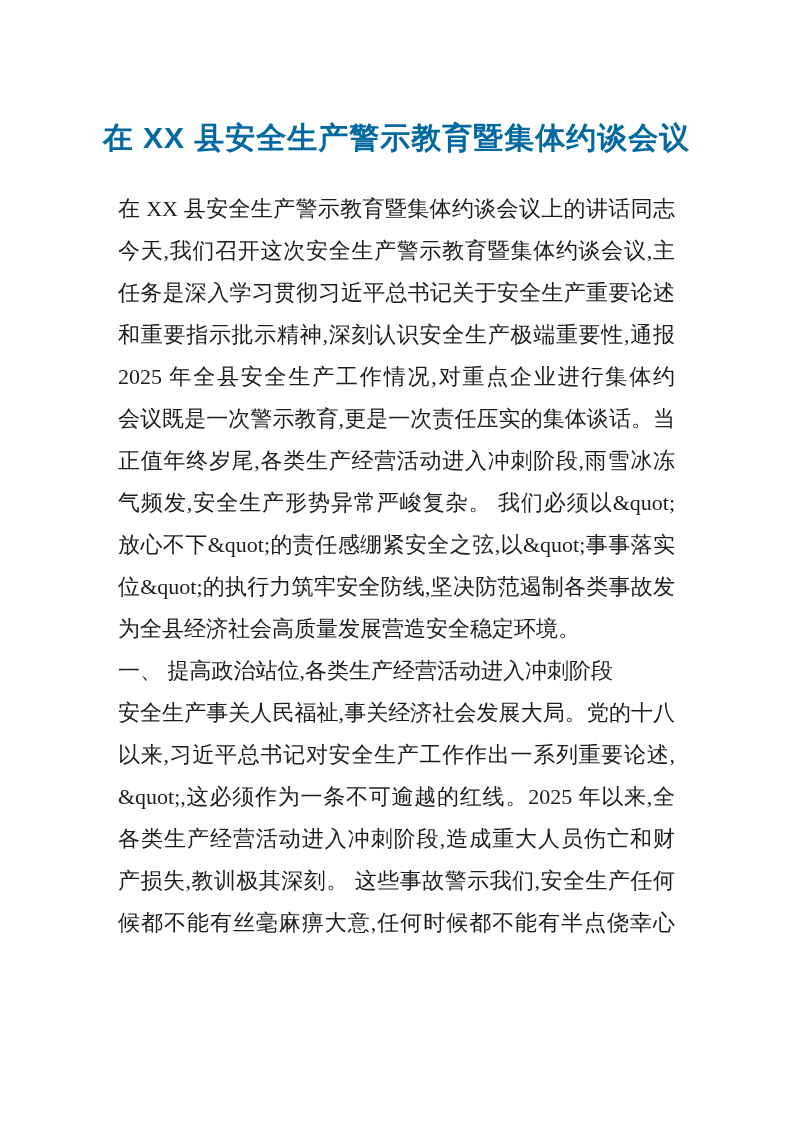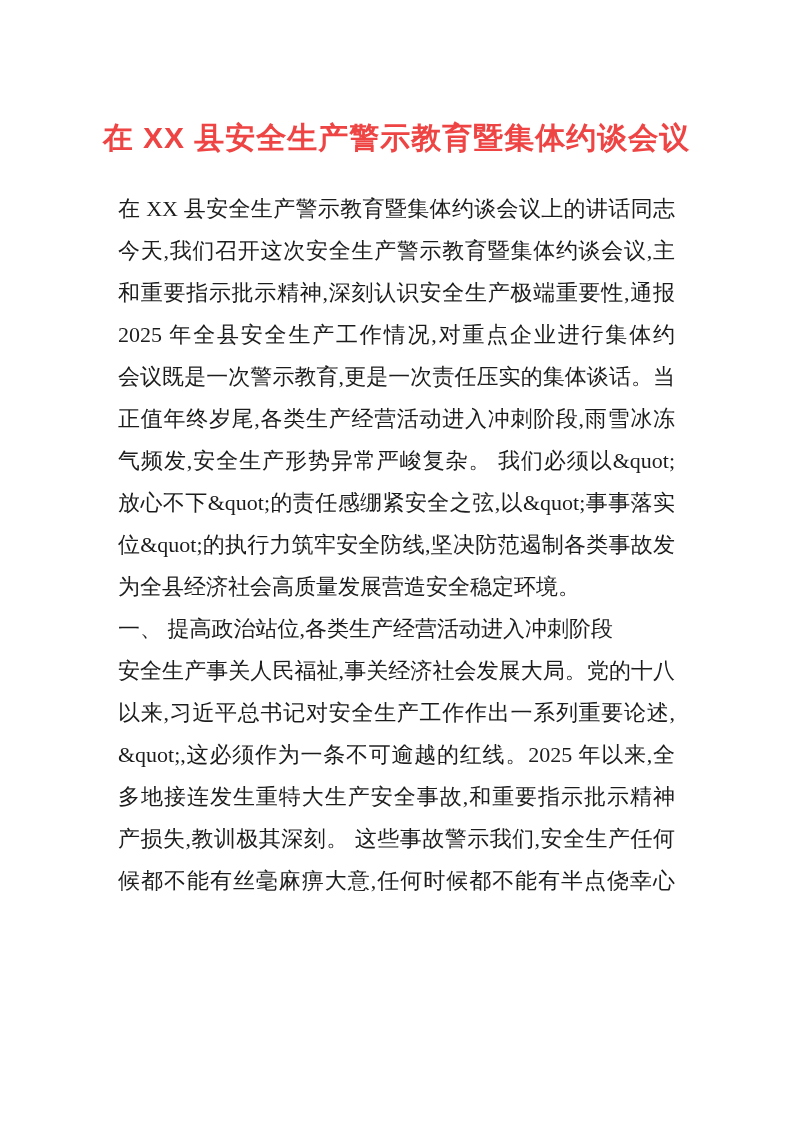--- a/index.html
+++ b/index.html
@@ -17,21 +17,21 @@
     color: #141414;
   }
   .doc-title {
     padding-top: 110px;
     margin: 0 58px 0 58px;
     text-align: center;
     font-family: "Liberation Sans", "DejaVu Sans", sans-serif;
     font-weight: bold;
     font-size: 30px;
     line-height: 56px;
-    color: #ef4444;
+    color: #0369a1;
     letter-spacing: 1px;
   }
   .title-line {
     white-space: nowrap;
   }
   .doc-body {
     margin: 22px 118px 0 118px;
     font-family: "Liberation Serif", "DejaVu Serif", serif;
     font-size: 22px;
     line-height: 42px;
@@ -55,29 +55,30 @@
 </head>
 <body>
 
 <div class="page">
   <div class="doc-title">
       <div class="title-line">在 XX 县安全生产警示教育暨集体约谈会议</div>
     </div>
   <div class="doc-body">
       <div class="body-line justified">在 XX 县安全生产警示教育暨集体约谈会议上的讲话同志们:</div>
       <div class="body-line justified">今天,我们召开这次安全生产警示教育暨集体约谈会议,主要</div>
+      <div class="body-line justified">任务是深入学习贯彻习近平总书记关于安全生产重要论述</div>
       <div class="body-line justified">和重要指示批示精神,深刻认识安全生产极端重要性,通报</div>
       <div class="body-line justified">2025 年全县安全生产工作情况,对重点企业进行集体约谈。</div>
       <div class="body-line justified">会议既是一次警示教育,更是一次责任压实的集体谈话。当前</div>
       <div class="body-line justified">正值年终岁尾,各类生产经营活动进入冲刺阶段,雨雪冰冻天</div>
       <div class="body-line justified">气频发,安全生产形势异常严峻复杂。 我们必须以&amp;quot;时时</div>
       <div class="body-line justified">放心不下&amp;quot;的责任感绷紧安全之弦,以&amp;quot;事事落实到</div>
       <div class="body-line justified">位&amp;quot;的执行力筑牢安全防线,坚决防范遏制各类事故发生,</div>
       <div class="body-line plain">为全县经济社会高质量发展营造安全稳定环境。</div>
       <div class="body-line heading">一、 提高政治站位,各类生产经营活动进入冲刺阶段</div>
       <div class="body-line justified">安全生产事关人民福祉,事关经济社会发展大局。党的十八大</div>
       <div class="body-line justified">以来,习近平总书记对安全生产工作作出一系列重要论述,反</div>
       <div class="body-line justified">&amp;quot;,这必须作为一条不可逾越的红线。2025 年以来,全国</div>
-      <div class="body-line justified">多地接连发生重特大生产安全事故,和重要指示批示精神</div>
+      <div class="body-line justified">各类生产经营活动进入冲刺阶段,造成重大人员伤亡和财</div>
       <div class="body-line justified">产损失,教训极其深刻。 这些事故警示我们,安全生产任何时</div>
       <div class="body-line justified">候都不能有丝毫麻痹大意,任何时候都不能有半点侥幸心理。</div>
     </div>
 </div>
 
 </body></html>

